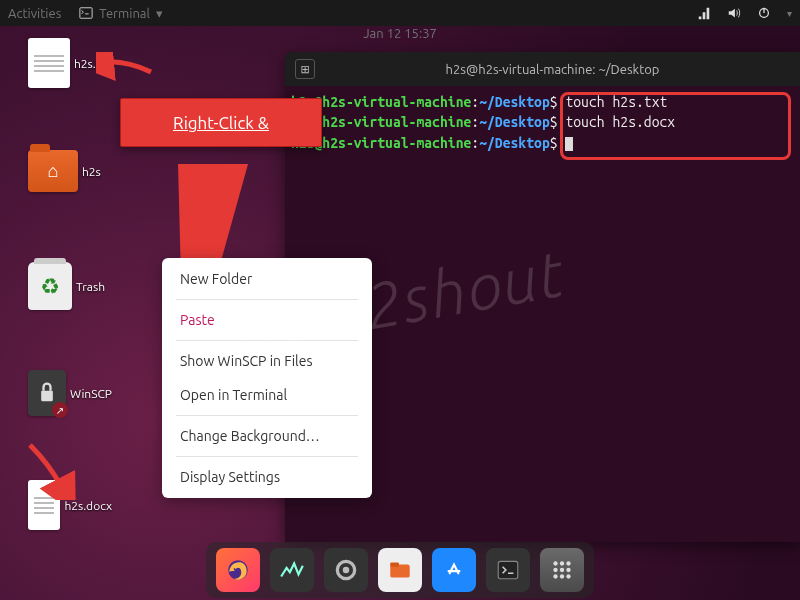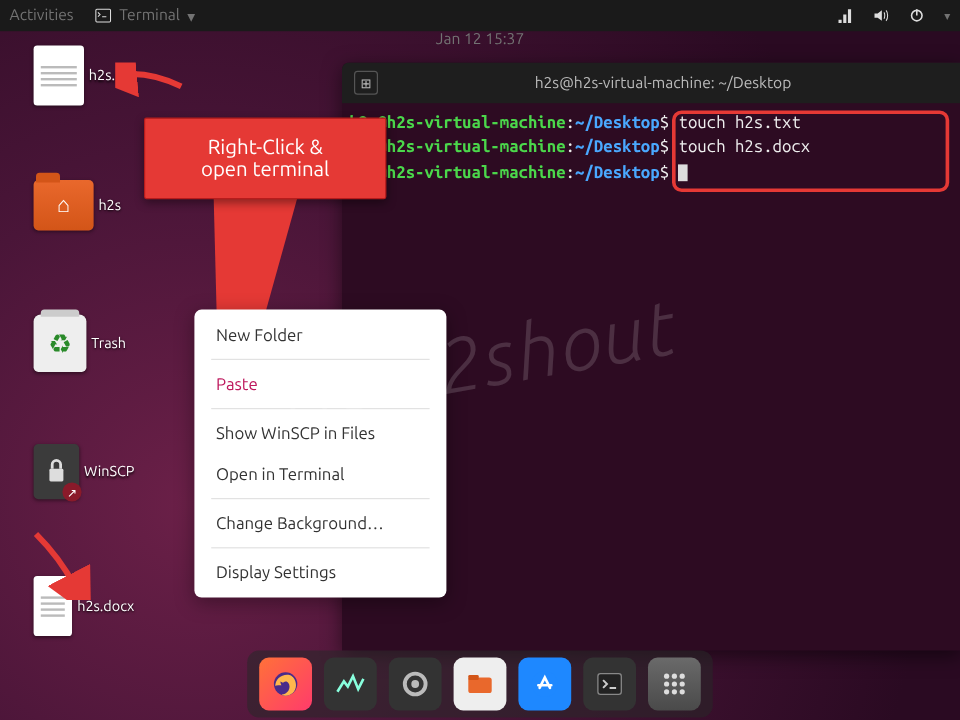--- a/index.html
+++ b/index.html
@@ -41,20 +41,21 @@
   .winscp-icon svg{width:28px;height:28px;}
   .winscp-icon .badge{position:absolute;right:-2px;bottom:-2px;width:16px;height:16px;background:#8a1a2a;border-radius:50%;display:flex;align-items:center;justify-content:center;font-size:10px;}
   
   .arrow{position:absolute;z-index:30;}
   
   .callout{
     position:absolute;left:120px;top:98px;width:176px;padding:14px 12px;
     background:#e53935;color:#fff;font-size:17px;text-align:center;
     border:1px solid #b71c1c;border-radius:2px;box-shadow:0 3px 8px rgba(0,0,0,.4);
     z-index:45;
+    text-decoration:underline;
   }
   .callout-tail{
     position:absolute;left:170px;top:164px;width:0;height:0;z-index:44;
     border-left:22px solid transparent;
     border-right:48px solid transparent;
     border-top:230px solid #e53935;
     transform:skewX(-4deg);
   }
   
   .terminal{
@@ -211,21 +212,20 @@
     <div class="term-line"><span class="u">h2s@h2s-virtual-machine</span><span class="c">:</span><span class="p">~/Desktop</span><span class="d">$</span><span class="cmd"> touch h2s.txt</span></div>
     <div class="term-line"><span class="u">h2s@h2s-virtual-machine</span><span class="c">:</span><span class="p">~/Desktop</span><span class="d">$</span><span class="cmd"> touch h2s.docx</span></div>
     <div class="term-line"><span class="u">h2s@h2s-virtual-machine</span><span class="c">:</span><span class="p">~/Desktop</span><span class="d">$</span><span class="cmd"> </span><span class="cursor"></span></div>
   </div>
 </div>
 
 <div class="term-highlight"></div>
 
 <div class="callout">
   <div>Right-Click &amp;</div>
-  <div>open terminal</div>
 </div>
 <div class="callout-tail"></div>
 
 <div class="ctxmenu">
   <div class="item">New Folder</div>
   <div class="sep"></div>
   <div class="item disabled">Paste</div>
   <div class="sep"></div>
   <div class="item">Show WinSCP in Files</div>
   <div class="item">Open in Terminal</div>

